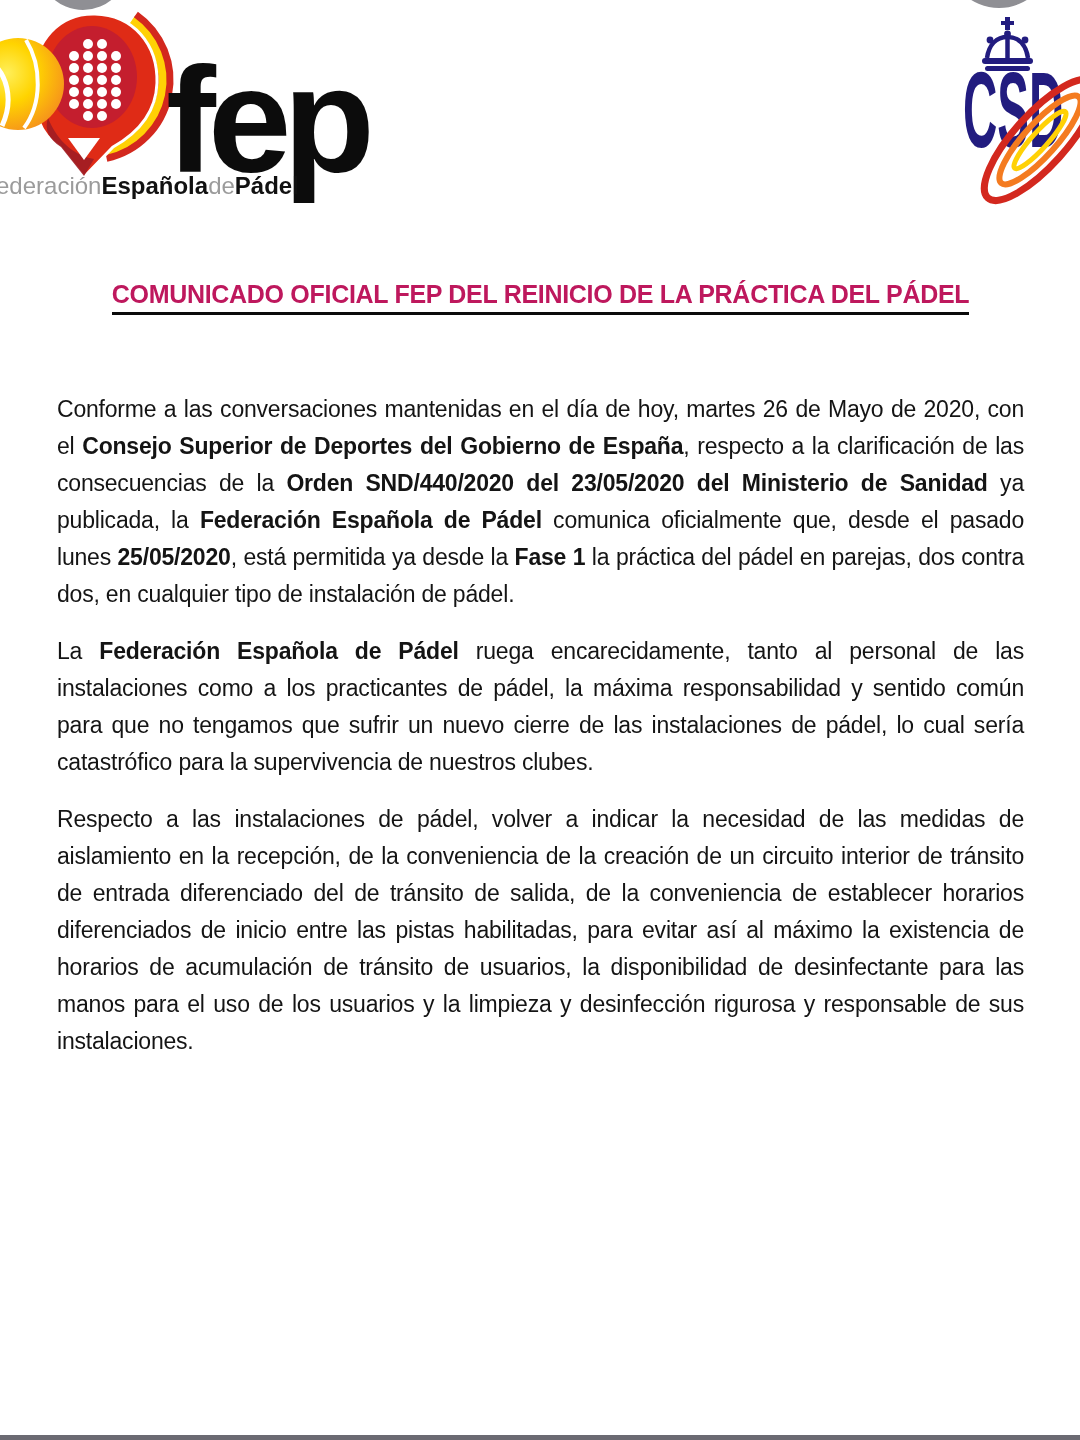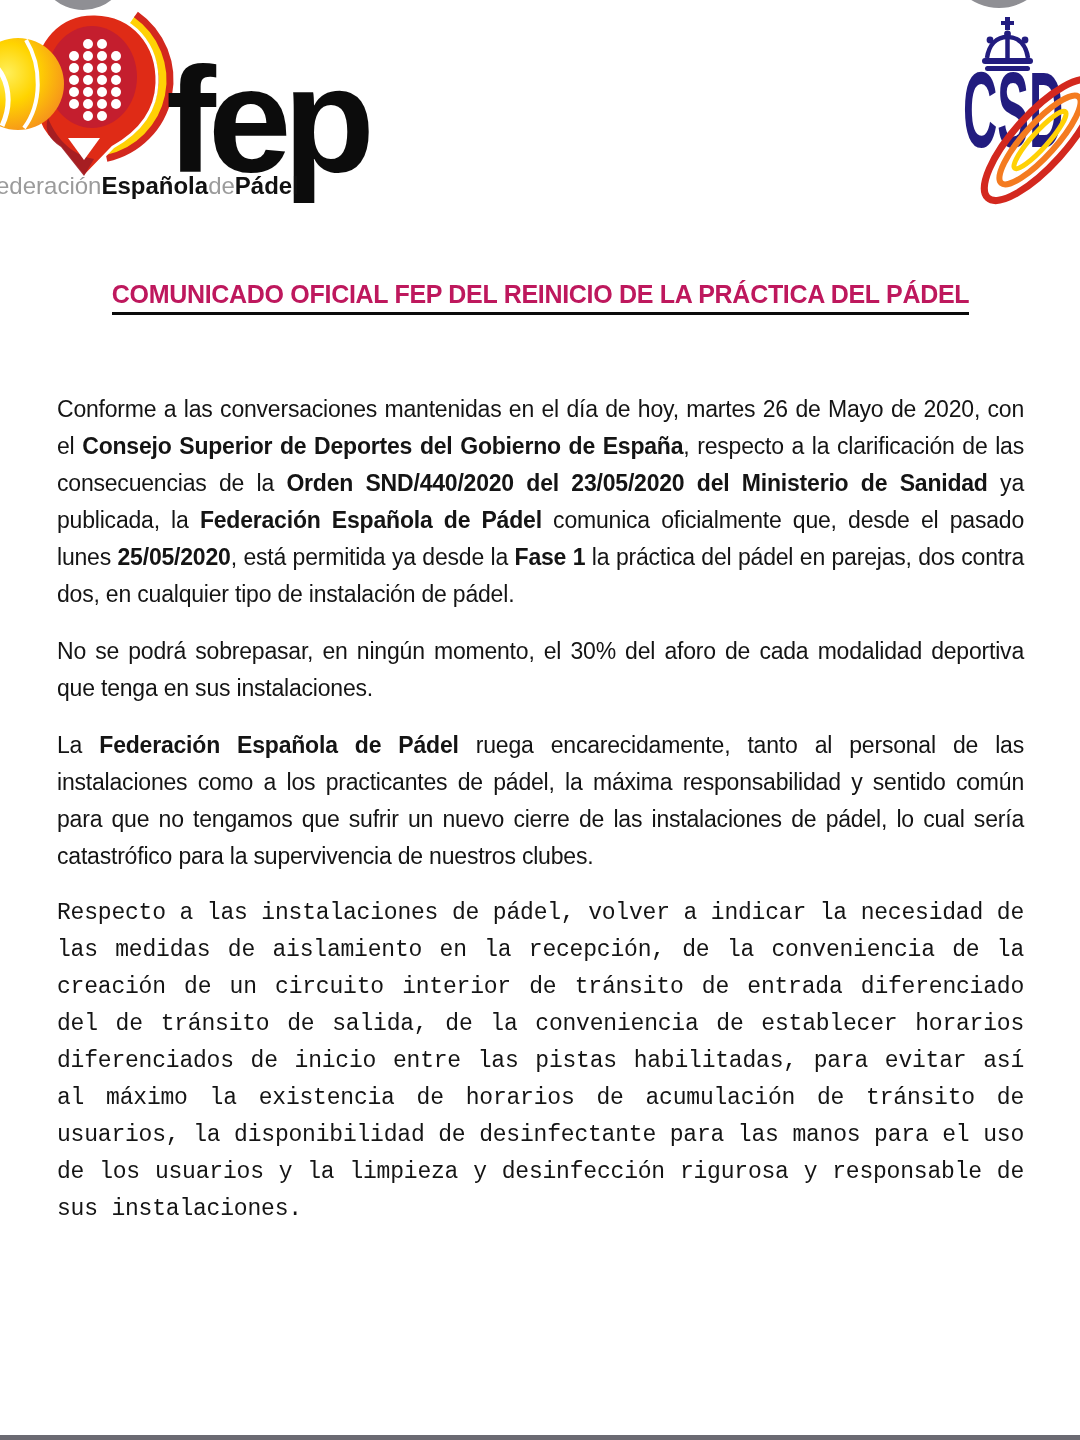--- a/index.html
+++ b/index.html
@@ -21,21 +21,21 @@
   }
   .title-text{
     display:inline-block;font-size:25px;font-weight:bold;letter-spacing:-0.3px;
     color:#be185d;border-bottom:3px solid #0a0a0a;padding-bottom:4px;line-height:28px;
   }
   .doc-body{position:absolute;top:391px;left:57px;width:967px;}
   .doc-body p{
     margin:0 0 20px 0;text-align:justify;font-size:23px;line-height:37px;
     letter-spacing:-0.2px;color:#141414;
   }
-  .doc-body p:last-child{margin-bottom:0;font-family:Liberation Mono, monospace;}
+  .doc-body p:last-child{margin-bottom:0;}
   .doc-body b{font-weight:bold;}
   .bottom-bar{position:absolute;left:0;bottom:0;width:1080px;height:5px;background:#6b6a72;}
 </style>
 </head>
 <body>
 
 <div class="page">
 
   <div class="top-circle circle-left"></div>
   <div class="top-circle circle-right"></div>
@@ -125,19 +125,18 @@
       <ellipse cx="1040" cy="140" rx="38" ry="8" stroke="#FFD105" stroke-width="5"></ellipse>
     </g>
   </svg>
 
   <div class="title-wrap">
     <span class="title-text">COMUNICADO OFICIAL FEP DEL REINICIO DE LA PRÁCTICA DEL PÁDEL</span>
   </div>
 
   <div class="doc-body">
       <p><span>Conforme a las conversaciones mantenidas en el día de hoy, martes 26 de Mayo de 2020, con el </span><b>Consejo Superior de Deportes del Gobierno de España</b><span>, respecto a la clarificación de las consecuencias de la </span><b>Orden SND/440/2020 del 23/05/2020 del Ministerio de Sanidad</b><span> ya publicada, la </span><b>Federación Española de Pádel</b><span> comunica oficialmente que, desde el pasado lunes </span><b>25/05/2020</b><span>, está permitida ya desde la </span><b>Fase 1</b><span> la práctica del pádel en parejas, dos contra dos, en cualquier tipo de instalación de pádel.</span></p>
-      <p><span>No se podrá sobrepasar, en ningún momento, el 30% del aforo de cada modalidad deportiva que tenga en sus instalaciones.</span></p>
       <p><span>La </span><b>Federación Española de Pádel</b><span> ruega encarecidamente, tanto al personal de las instalaciones como a los practicantes de pádel, la máxima responsabilidad y sentido común para que no tengamos que sufrir un nuevo cierre de las instalaciones de pádel, lo cual sería catastrófico para la supervivencia de nuestros clubes.</span></p>
       <p><span>Respecto a las instalaciones de pádel, volver a indicar la necesidad de las medidas de aislamiento en la recepción, de la conveniencia de la creación de un circuito interior de tránsito de entrada diferenciado del de tránsito de salida, de la conveniencia de establecer horarios diferenciados de inicio entre las pistas habilitadas, para evitar así al máximo la existencia de horarios de acumulación de tránsito de usuarios, la disponibilidad de desinfectante para las manos para el uso de los usuarios y la limpieza y desinfección rigurosa y responsable de sus instalaciones.</span></p>
     </div>
 
   <div class="bottom-bar"></div>
 </div>
 
 </body></html>

